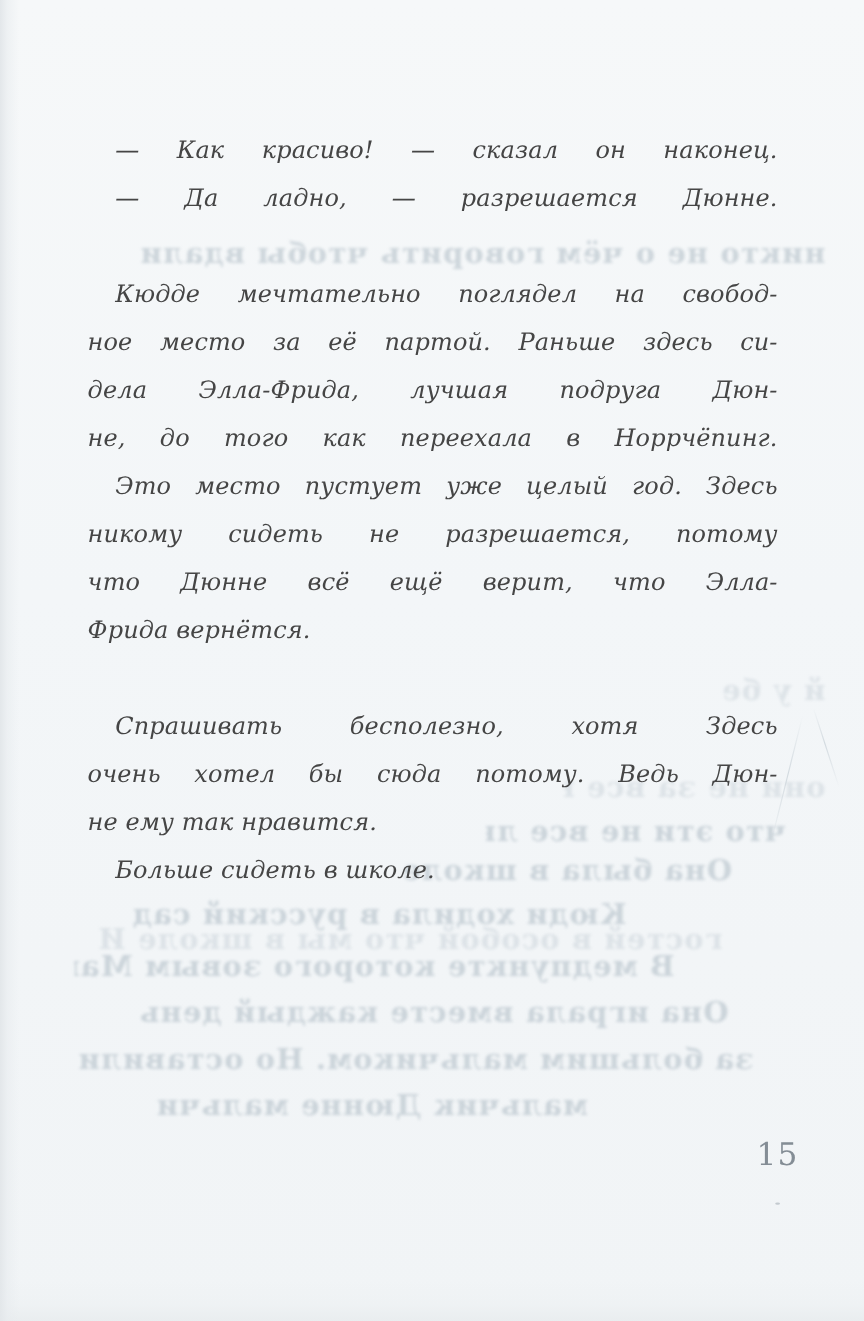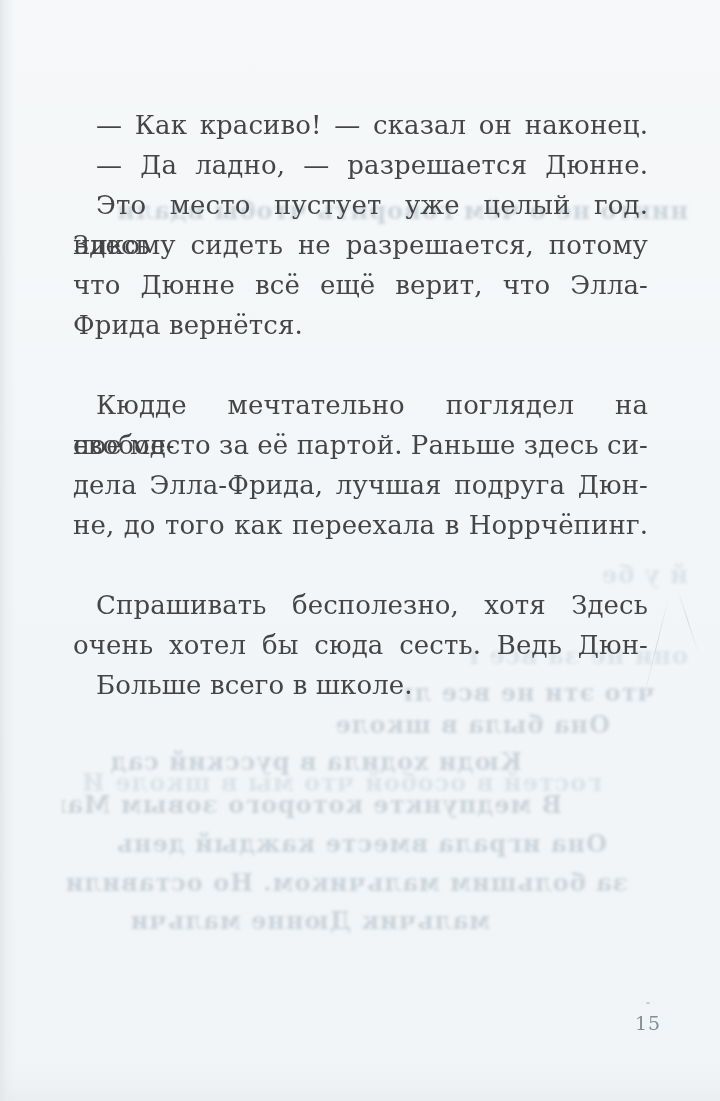--- a/index.html
+++ b/index.html
@@ -15,21 +15,22 @@
     font-family: "DejaVu Serif", "Liberation Serif", serif;
   }
 
   
   .text-block {
     position: absolute;
     left: 73px;
     top: 105px;
     width: 575px;
     color: #454545;
-    font-size: 26px;
+    font-size: 20px;
+    font-style: italic;
   }
   .para { margin: 0; padding: 0; }
   .para.gap-before { margin-top: 40px; }
   .line {
     display: block;
     height: 40px;
     line-height: 40px;
     white-space: normal;
     letter-spacing: 0.1px;
   }
@@ -50,24 +51,24 @@
     white-space: nowrap;
     overflow: hidden;
     letter-spacing: 1px;
   }
   .ghost.faint { color: rgba(165, 180, 190, 0.28); }
 
   
   .page-number {
     position: absolute;
     left: 630px;
-    top: 1010px;
+    top: 950px;
     width: 36px;
     text-align: center;
-    font-size: 19px;
+    font-size: 26px;
     line-height: 26px;
     color: #848d95;
     font-feature-settings: "onum" 1;
     letter-spacing: 1px;
   }
 
   
   .crease {
     position: absolute;
     left: 655px;
@@ -108,41 +109,42 @@
     <div class="ghost" style="left:130px; top:906px; width:360px;">мальчик Дюнне мальчиков</div>
   </div>
 
   <main class="text-block">
 
     <p class="para">
       <span class="line jl indent">— Как красиво! — сказал он наконец.</span>
       <span class="line jl indent">— Да ладно, — разрешается Дюнне.</span>
     </p>
 
+    <p class="para gap-before">
+      <span class="line jl indent">Кюдде мечтательно поглядел на свобод-</span>
+      <span class="line jl">ное место за её партой. Раньше здесь си-</span>
+      <span class="line jl">дела Элла-Фрида, лучшая подруга Дюн-</span>
+      <span class="line jl">не, до того как переехала в Норрчёпинг.</span>
+    </p>
+
     <p class="para">
       <span class="line jl indent">Это место пустует уже целый год. Здесь</span>
       <span class="line jl">никому сидеть не разрешается, потому</span>
       <span class="line jl">что Дюнне всё ещё верит, что Элла-</span>
       <span class="line ll">Фрида вернётся.</span>
     </p>
 
     <p class="para gap-before">
-      <span class="line jl indent">Кюдде мечтательно поглядел на свобод-</span>
-      <span class="line jl">ное место за её партой. Раньше здесь си-</span>
-      <span class="line jl">дела Элла-Фрида, лучшая подруга Дюн-</span>
-      <span class="line jl">не, до того как переехала в Норрчёпинг.</span>
-    </p>
-
-    <p class="para gap-before">
       <span class="line jl indent">Спрашивать бесполезно, хотя Здесь</span>
-      <span class="line jl">очень хотел бы сюда сесть. Ведь Дюн-</span>
+      <span class="line jl">очень хотел бы сюда потому. Ведь Дюн-</span>
+      <span class="line ll">не ему так нравится.</span>
     </p>
 
     <p class="para">
-      <span class="line ll indent">Больше всего в школе.</span>
+      <span class="line ll indent">Больше сидеть в школе.</span>
     </p>
 
   </main>
 
   <div class="crease"></div>
   <div class="crease second"></div>
   <div class="speck"></div>
 
   <div class="page-number">15</div>
 

